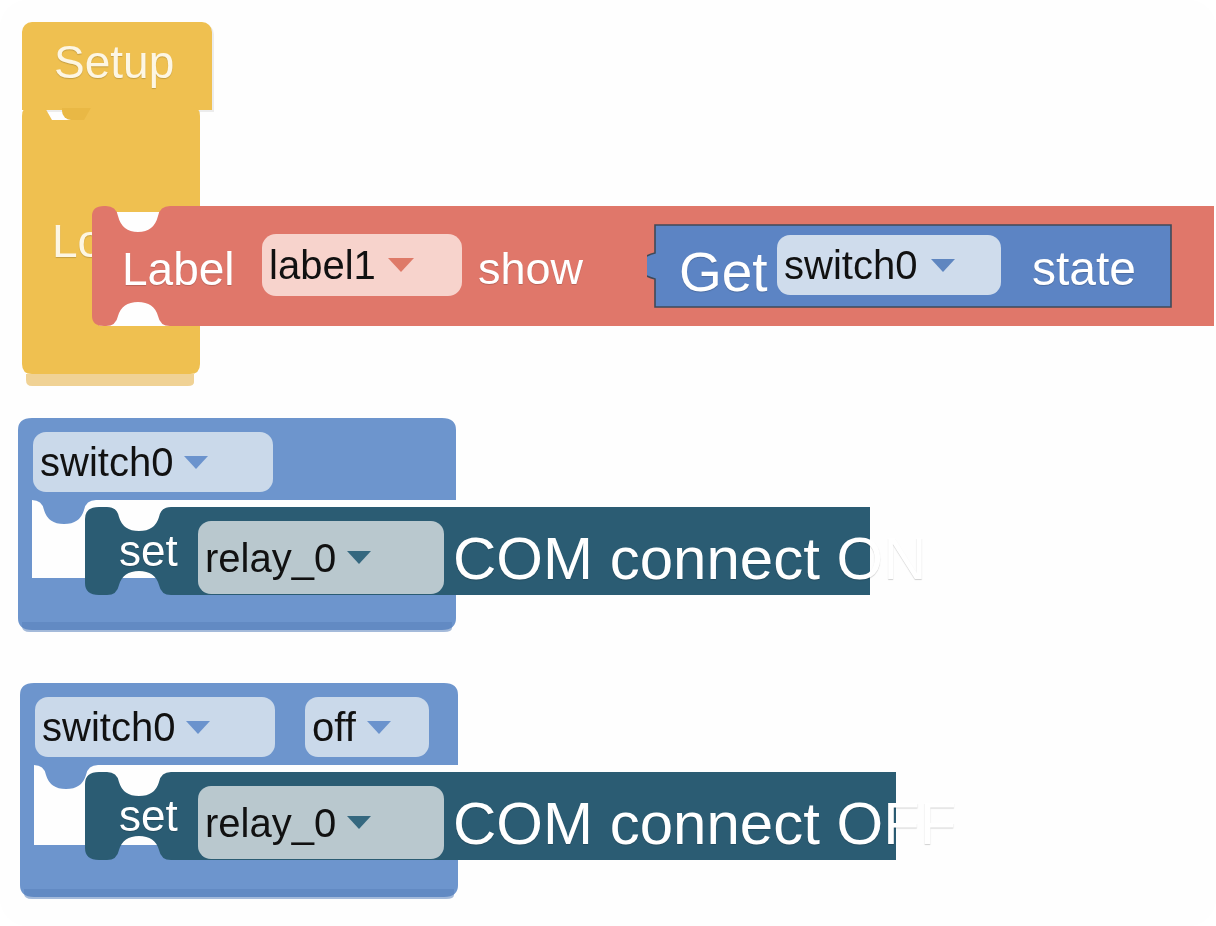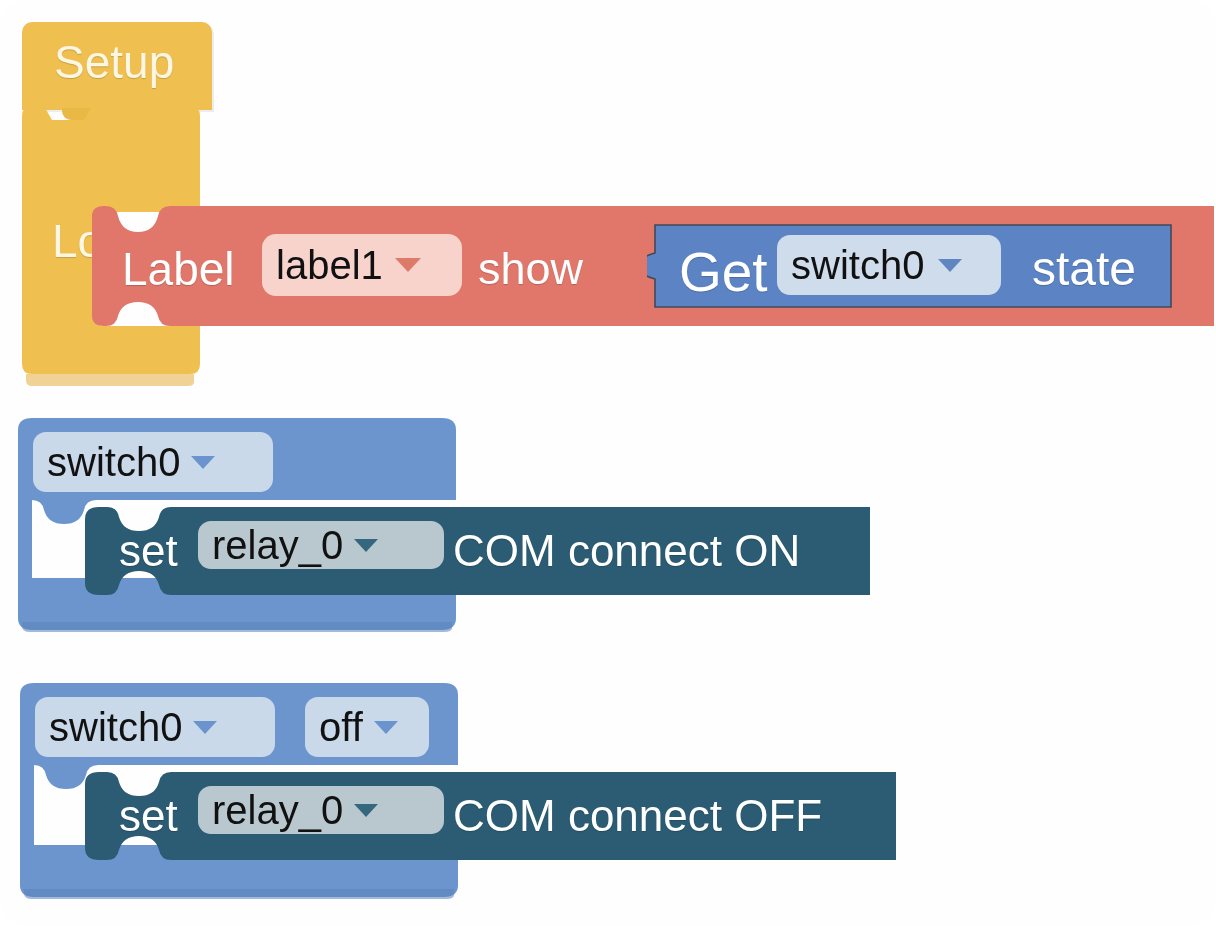--- a/index.html
+++ b/index.html
@@ -32,21 +32,21 @@
   }
   .btext.cream { color: #fdf6e3; }
 
   
   .field {
     position: absolute;
     display: flex;
     align-items: center;
     box-sizing: border-box;
     border-radius: 13px;
-    padding: 0 10px 0 14px;
+    padding: 0 10px 0 7px;
     white-space: nowrap;
     color: #111111;
     font-weight: 400;
     line-height: 1;
   }
   .field .fval { flex: 0 0 auto; }
   .field .caret {
     flex: 0 0 auto;
     margin-left: 11px;
     width: 0;
@@ -138,25 +138,25 @@
     font-size: 40px;
     height: 60px;
     border-radius: 13px;
   }
   .ev-field .caret { color: #6b93cd; }
 
   
   .set-block { position: absolute; }
   .set-block svg { display: block; }
   .set-text { font-size: 44px; }
-  .set-desc { font-size: 44px; }
+  .set-desc { font-size: 60px; }
   .set-field {
     background: #b9c8ce;
     font-size: 40px;
-    height: 48px;
+    height: 73px;
     border-radius: 13px;
   }
   .set-field .caret { color: #35687f; }
 </style>
 </head>
 <body>
 
 <div id="canvas">
 
   <div class="yellow-stack">

